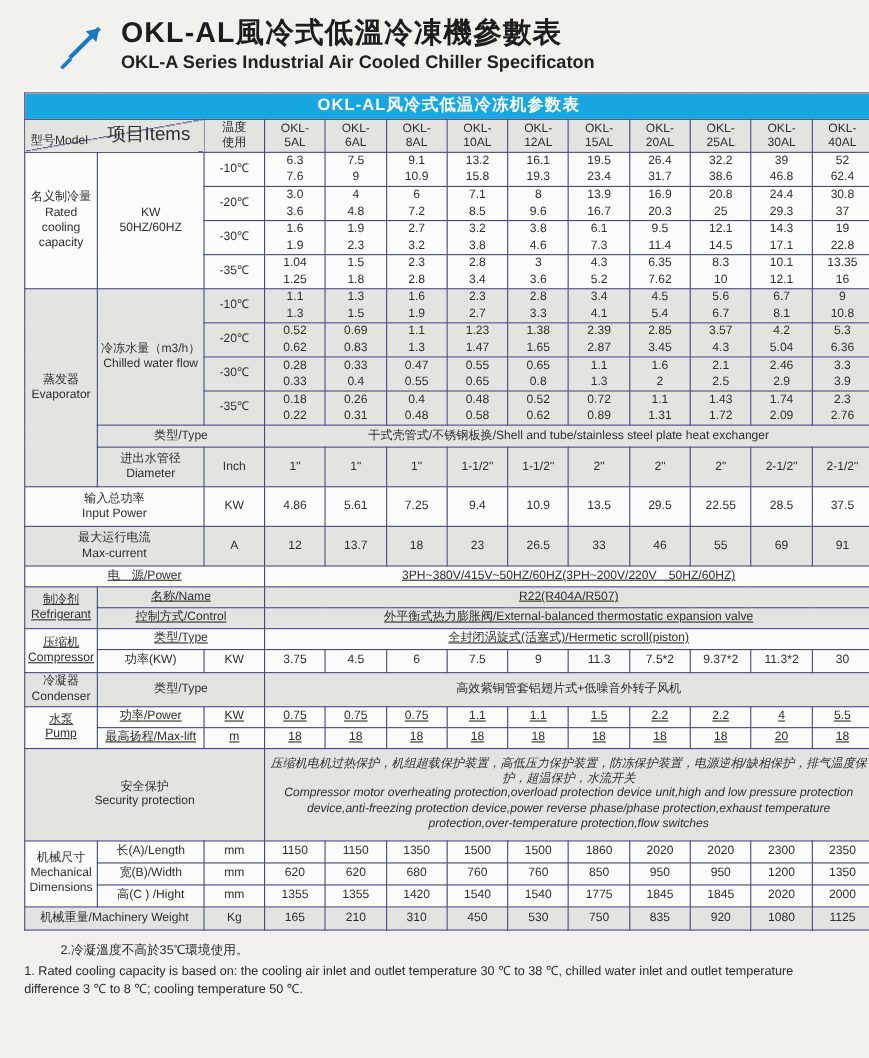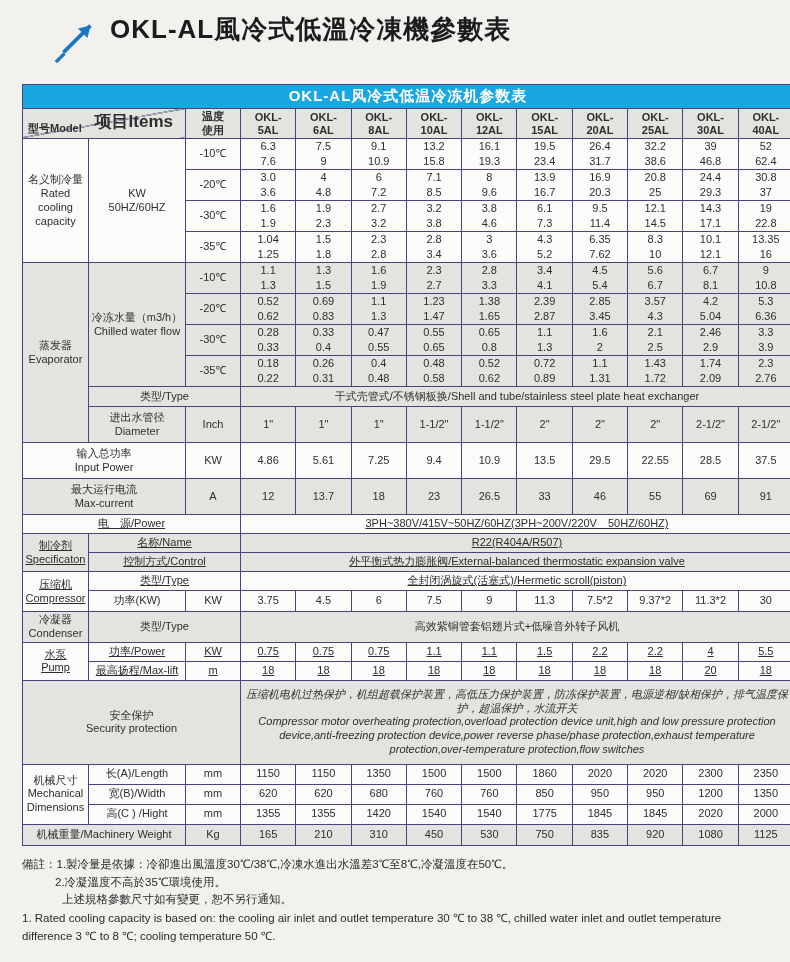--- a/index.html
+++ b/index.html
@@ -35,21 +35,21 @@
   .spec .bar-cell {
     background:#18a7e0; color:#ffffff;
     font-size:15px; font-weight:bold; letter-spacing:1px;
     height:22px; padding:2px;
   }
   .gray  { background:#e3e3df; }
   .white { background:#fbfbf9; }
   .prelines { white-space:pre-line; }
   .tl { text-align:left; padding-left:6px; }
 
-  tr.r-head th { height:29px; font-weight:bold; }
+  tr.r-head th { height:29px; font-weight:normal; }
   tr.r-head th div { line-height:13px;text-align:center; }
   tr.dual td { height:31px; padding:0 1px; }
   tr.dual td div { line-height:15px; }
   tr.r-type  td { height:20px; }
   tr.r-diam  td { height:36px; }
   tr.r-input td { height:36px; }
   tr.r-amp   td { height:36px; }
   tr.r-short td { height:19px;text-decoration:underline; }
   tr.r-cpow  td { height:21px; }
   tr.r-cond  td { height:27px; }
@@ -80,20 +80,21 @@
 <body>
 <div class="page">
 
   <div class="doc-header">
     <svg class="arrow-logo" viewBox="0 0 50 50">
       <line x1="12" y1="38" x2="40" y2="10" stroke="#1b78c3" stroke-width="4"></line>
       <polygon points="40,10 27,13 37,23" fill="#1b78c3"></polygon>
       <line x1="4" y1="48" x2="13" y2="39" stroke="#1b78c3" stroke-width="3.5"></line>
     </svg>
     <div class="title-cn">OKL-AL風冷式低溫冷凍機參數表</div>
+    <div class="title-en">OKL-A Series Industrial Air Cooled Chiller Specificaton</div>
   </div>
 
   <table class="spec">
     <colgroup>
         <col style="width:66px">
         <col style="width:97px">
         <col style="width:55px">
       </colgroup>
 
     <tbody>
@@ -557,21 +558,21 @@
           <td>91</td>
         </tr>
 
     <tr class="r-short white">
       <td colspan="3">电　源/Power</td>
       <td colspan="10">3PH~380V/415V~50HZ/60HZ(3PH~200V/220V　50HZ/60HZ)</td>
     </tr>
 
     <tr class="r-short gray">
       <td rowspan="2" class="prelines">制冷剂
-Specificaton</td>
+Refrigerant</td>
       <td colspan="2">名称/Name</td>
       <td colspan="10">R22(R404A/R507)</td>
     </tr>
     <tr class="r-short gray">
       <td colspan="2">控制方式/Control</td>
       <td colspan="10">外平衡式热力膨胀阀/External-balanced thermostatic expansion valve</td>
     </tr>
 
     <tr class="r-short white">
       <td rowspan="2" class="prelines">压缩机
@@ -698,19 +699,17 @@
           <td>750</td>
           <td>835</td>
           <td>920</td>
           <td>1080</td>
           <td>1125</td>
         </tr>
   </tbody>
     </table>
 
   <div class="notes">
-    <div>備註：1.製冷量是依據：冷卻進出風溫度30℃/38℃,冷凍水進出水溫差3℃至8℃,冷凝溫度在50℃。</div>
     <div class="indent1">2.冷凝溫度不高於35℃環境使用。</div>
-    <div class="indent2">上述規格參數尺寸如有變更，恕不另行通知。</div>
     <div class="en-note">1. Rated cooling capacity is based on: the cooling air inlet and outlet temperature 30 ℃ to 38 ℃, chilled water inlet and outlet temperature difference 3 ℃ to 8 ℃; cooling temperature 50 ℃.</div>
   </div>
 
 </div>
 
 </body></html>

